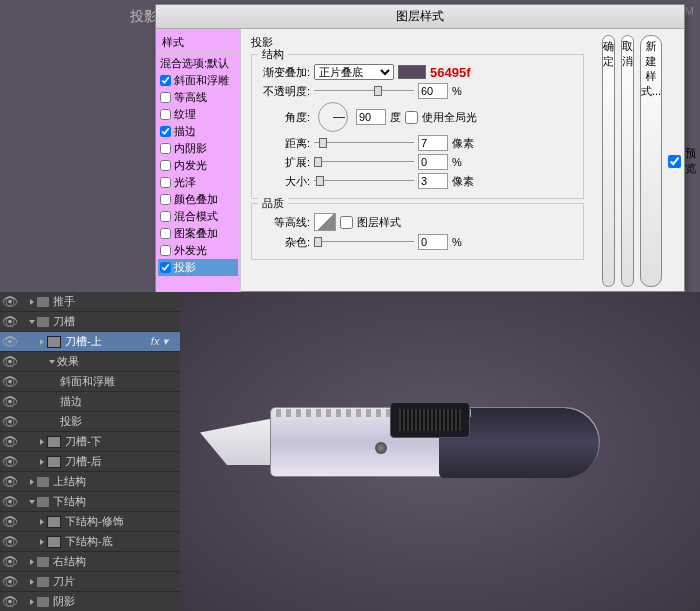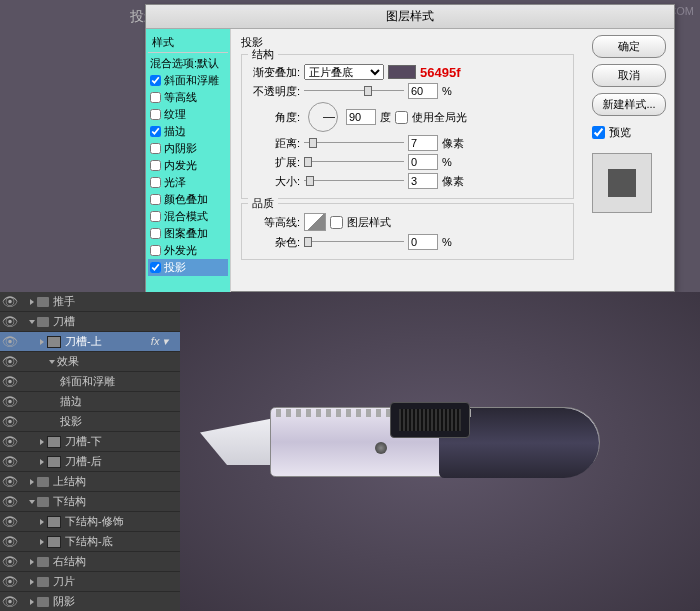--- a/index.html
+++ b/index.html
@@ -1,40 +1,40 @@
 <!DOCTYPE html>
 <html><head>
 <meta charset="utf-8">
 <style>
 *{box-sizing:border-box;margin:0;padding:0;font-family:"Microsoft YaHei",sans-serif}
 body{background:#5a5362;width:700px;height:611px;position:relative;overflow:hidden;font-size:11px}
 .top-label{position:absolute;top:8px;left:130px;color:#bbb;font-size:14px}
-.dialog{position:absolute;top:4px;left:145px;width:530px;height:288px;background:#f0f0f0;border:1px solid #888;box-shadow:2px 2px 6px rgba(0,0,0,0.3)}
+.dialog{position:absolute;top:4px;left:155px;width:530px;height:288px;background:#f0f0f0;border:1px solid #888;box-shadow:2px 2px 6px rgba(0,0,0,0.3)}
 .dlg-title{background:linear-gradient(#e8e8e8,#d4d4d4);border-bottom:1px solid #aaa;text-align:center;padding:3px;font-size:12px}
 .dlg-body{display:flex;height:calc(100% - 22px)}
-.styles-col{width:85px;border-right:1px solid #ccc;padding:4px 2px;background:#5eead4}
+.styles-col{width:85px;border-right:1px solid #ccc;padding:4px 2px;background:#f0abfc}
 .styles-col .hdr{padding:2px 4px;font-size:11px;border-bottom:1px solid #ccc;margin-bottom:2px}
 .style-item{display:flex;align-items:center;padding:1px 2px;font-size:11px;gap:3px}
 .style-item.sel{background:#5b9bd5;color:#fff}
 .style-item input{width:11px;height:11px}
 .params-col{flex:1;padding:6px 10px}
 .group{border:1px solid #ccc;padding:6px 8px;margin-bottom:4px;position:relative}
 .group-title{position:absolute;top:-8px;left:6px;background:#f0f0f0;padding:0 4px;font-size:11px}
 .row{display:flex;align-items:center;gap:4px;margin:3px 0;font-size:11px}
 .row label{width:50px;text-align:right}
 .row select{width:80px;font-size:11px}
 .row input[type=text]{width:30px;border:1px solid #999;padding:1px 2px;font-size:11px}
 .slider{flex:1;height:12px;position:relative;max-width:100px}
 .slider::before{content:"";position:absolute;top:5px;left:0;right:0;height:1px;background:#999}
 .slider-thumb{position:absolute;top:1px;width:8px;height:10px;background:#ddd;border:1px solid #666}
 .swatch{width:28px;height:14px;background:#56495f;border:1px solid #666}
 .color-hex{color:#d00;font-size:13px;font-weight:bold}
 .angle-dial{width:30px;height:30px;border:1px solid #999;border-radius:50%;position:relative;margin:0 4px}
 .angle-dial::after{content:"";position:absolute;top:50%;left:50%;width:12px;height:1px;background:#333;transform-origin:left}
-.btn-col{width:90px;padding:6px 8px;display:flex;flex-direction:column;gap:6px}
+.btn-col{width:90px;padding:6px 8px;display:flex;flex-direction:row;gap:6px}
 .ps-btn{background:linear-gradient(#fff,#e0e0e0);border:1px solid #888;border-radius:10px;padding:3px 0;text-align:center;font-size:11px;cursor:pointer}
 .preview-box{width:60px;height:60px;background:#ddd;border:1px solid #999;margin-top:4px;display:flex;align-items:center;justify-content:center}
 .preview-box div{width:28px;height:28px;background:#555}
 .watermark{position:absolute;top:4px;right:6px;color:#8a8492;font-size:11px}
 .layers{position:absolute;top:292px;left:0;width:180px;bottom:0;background:#3a3a3a;color:#ccc;font-size:11px}
 .lrow{display:flex;align-items:center;height:20px;border-bottom:1px solid #2a2a2a;padding-right:4px}
 .lrow.sel{background:#5b7ba8;color:#fff}
 .vis{width:20px;text-align:center;font-size:13px;color:#aaa}
 .ind{display:inline-block}
 .tri{display:inline-block;width:0;height:0;border-left:4px solid #aaa;border-top:3px solid transparent;border-bottom:3px solid transparent;margin-right:3px}

